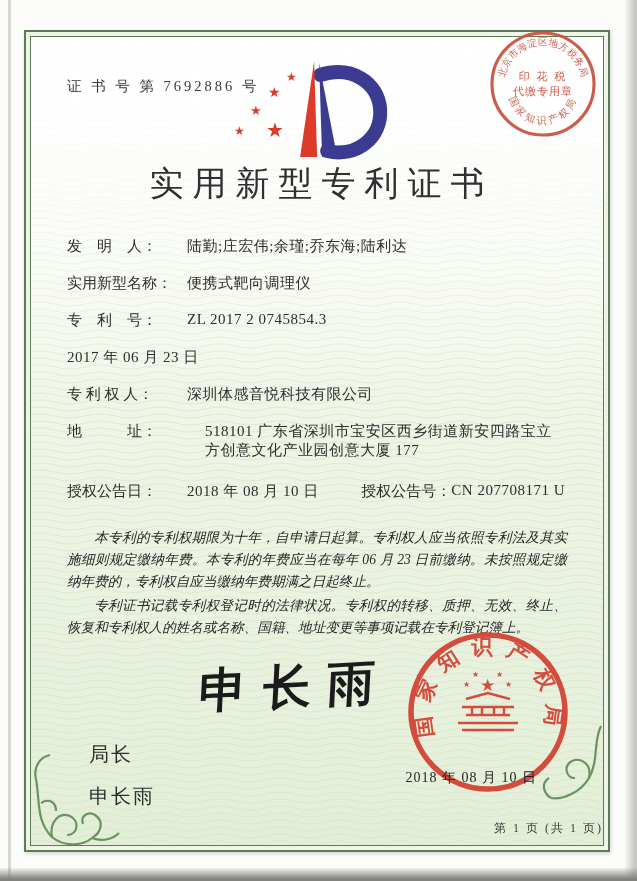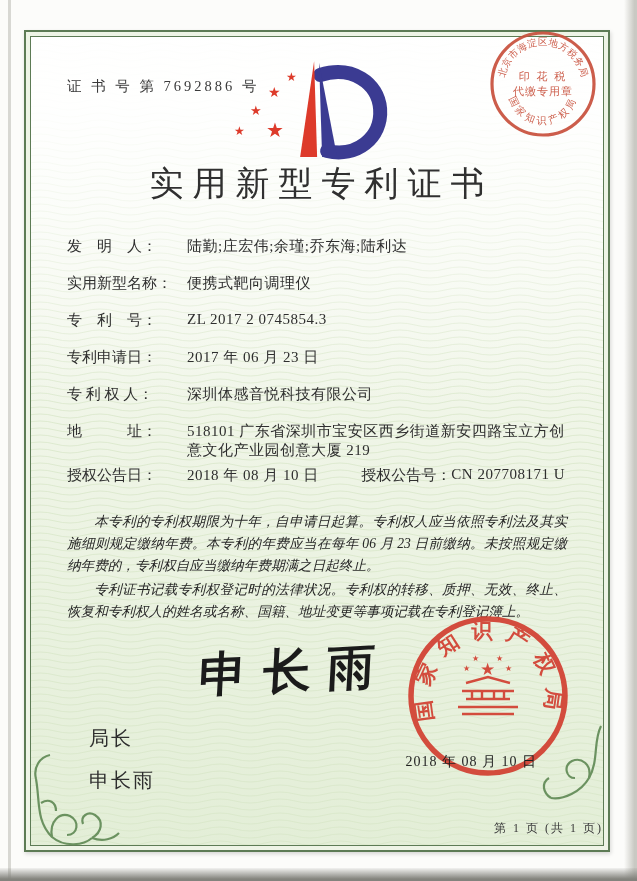--- a/index.html
+++ b/index.html
@@ -30,21 +30,21 @@
   .logo    { position:absolute; left:50%; transform:translateX(-54%); top:16px; }
   .tax-stamp { position:absolute; right:0px; top:-14px; opacity:0.92; }
 
   .title { text-align:center; font-size:34px; font-weight:normal; letter-spacing:9px;
            color:#303030; margin-top:2px; text-indent:9px; }
 
   .fields { padding:30px 38px 0 36px; font-size:15px; }
   .row { display:flex; margin-bottom:18px; }
   .row .label { width:120px; flex-shrink:0; white-space:nowrap; }
   .row .value { letter-spacing:0.5px; }
-  .row-addr { margin-bottom:6px; }
+  .row-addr { margin-bottom:22px;gap:18px; }
   .row-grant { display:flex; justify-content:space-between; margin-bottom:16px; }
   .grant-group { display:flex; white-space:nowrap; }
 
   .paras { padding:10px 36px 0 36px; font-size:13.6px; font-style:italic;
            line-height:1.62; text-align:justify; color:#262626; }
   .paras p { text-indent:2em; margin-bottom:2px; }
 
   .sign-area { position:relative; height:185px; }
   .signer { position:absolute; left:58px; top:58px; font-size:20px; line-height:2.1; letter-spacing:2px;margin-top:34px; }
   .signature { position:absolute; left:168px; top:14px; font-size:48px; font-weight:bold;
@@ -248,30 +248,29 @@
           </div>
           <div class="row">
             <span class="label">实用新型名称：</span>
             <span class="value">便携式靶向调理仪</span>
           </div>
           <div class="row">
             <span class="label">专　利　号：</span>
             <span class="value">ZL 2017 2 0745854.3</span>
           </div>
           <div class="row">
-            <span class="label">专利申请日：</span>
             <span class="value">2017 年 06 月 23 日</span>
           </div>
           <div class="row">
             <span class="label">专 利 权 人：</span>
             <span class="value">深圳体感音悦科技有限公司</span>
           </div>
           <div class="row row-addr">
             <span class="label">地　　　址：</span>
-            <span class="value">518101 广东省深圳市宝安区西乡街道新安四路宝立方创意文化产业园创意大厦 219</span>
+            <span class="value">518101 广东省深圳市宝安区西乡街道新安四路宝立方创意文化产业园创意大厦 177</span>
           </div>
           <div class="row row-grant">
             <span class="grant-group">
               <span class="label">授权公告日：</span>
               <span class="value">2018 年 08 月 10 日</span>
             </span>
             <span class="grant-group">
               <span>授权公告号：</span>
               <span class="value">CN 207708171 U</span>
             </span>

